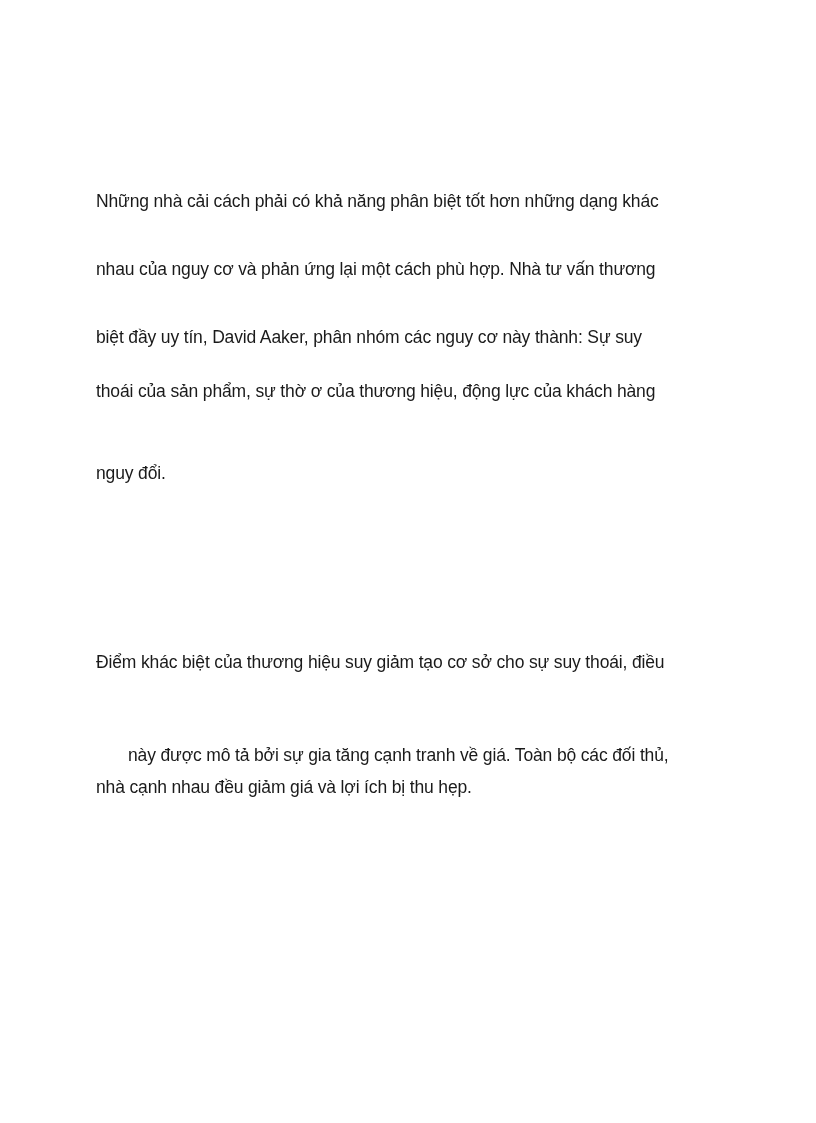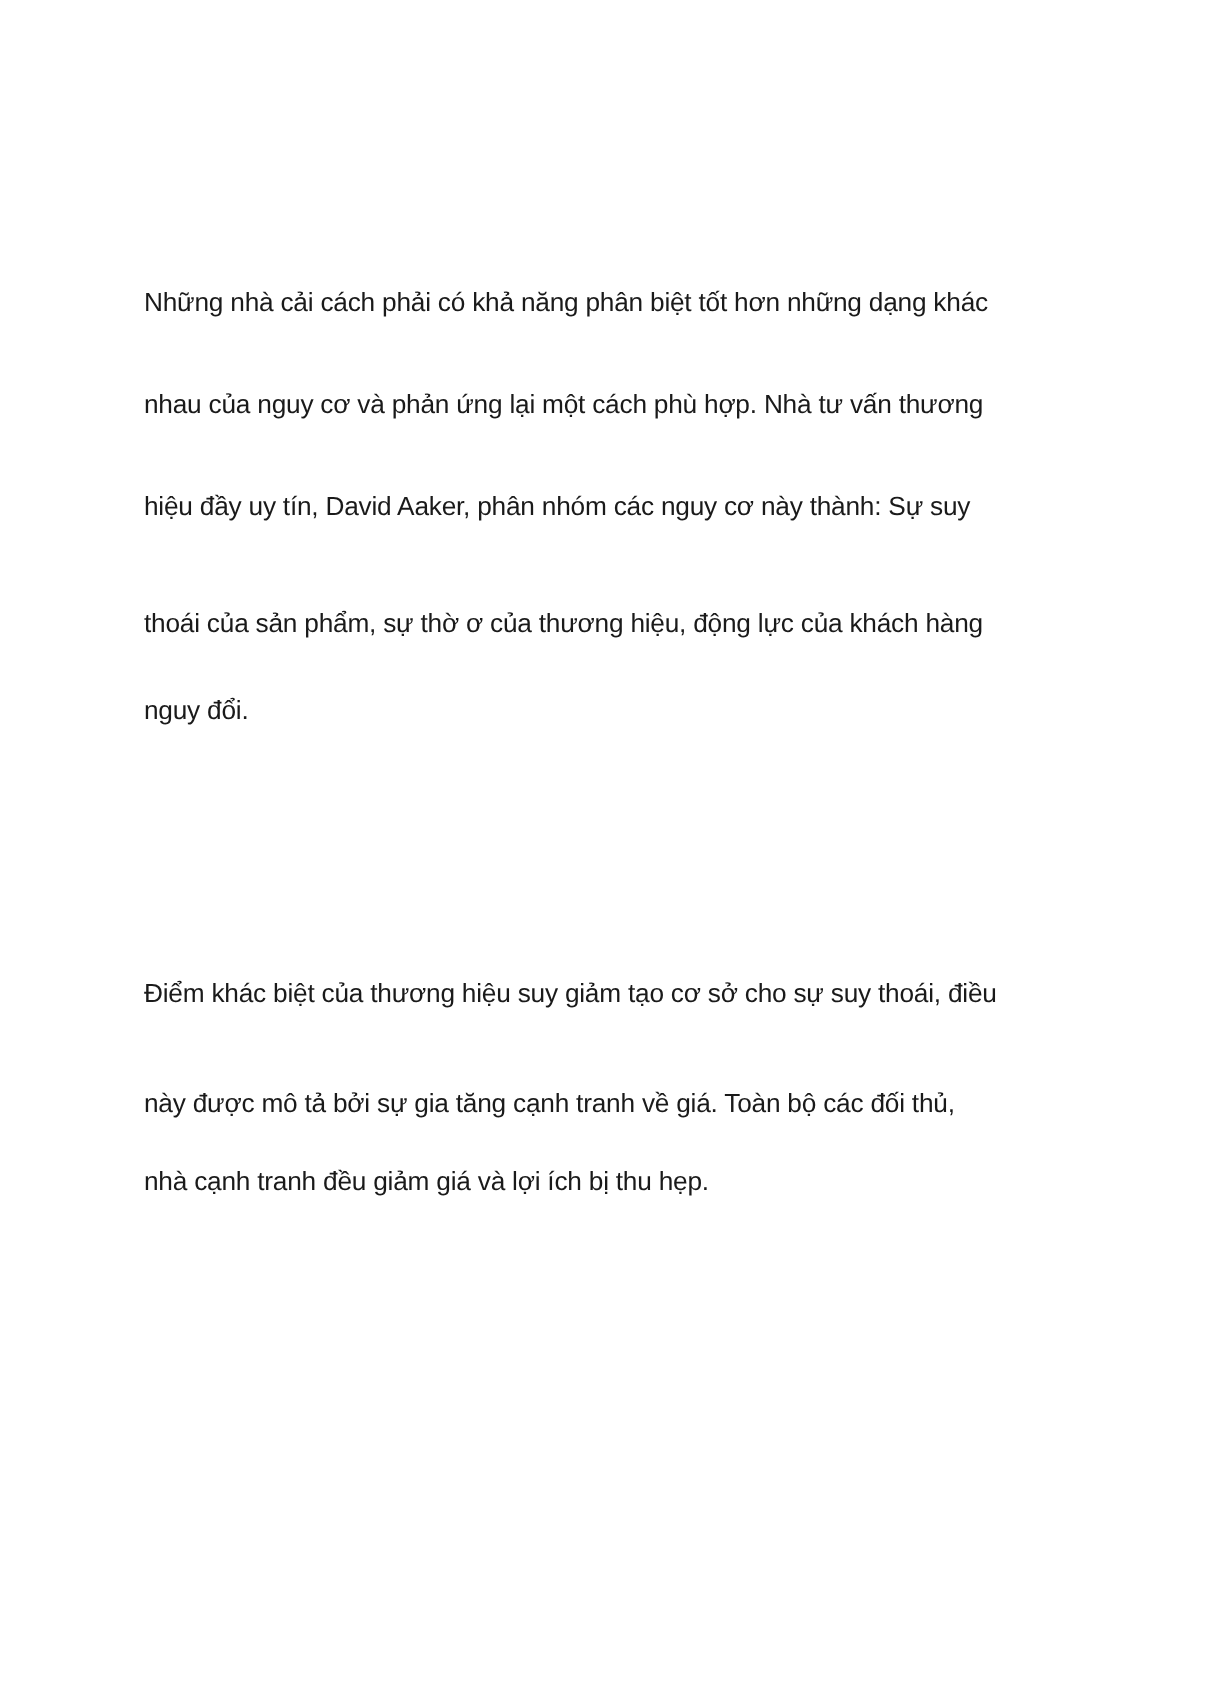--- a/index.html
+++ b/index.html
@@ -31,22 +31,22 @@
       letter-spacing: -0.15px;
     }
   </style>
 </head>
 <body>
 
 <div class="page">
   <div>
     <div class="line" style="top:190px;">Những nhà cải cách phải có khả năng phân biệt tốt hơn những dạng khác</div>
     <div class="line" style="top:258px;text-align:right;">nhau của nguy cơ và phản ứng lại một cách phù hợp. Nhà tư vấn thương</div>
-    <div class="line" style="top:326px;">hiệu đầy uy tín, David Aaker, phân nhóm các nguy cơ này thành: Sự suy</div>
-    <div class="line" style="top:404px;text-align:center;">thoái của sản phẩm, sự thờ ơ của thương hiệu, động lực của khách hàng</div>
+    <div class="line" style="top:326px;">biệt đầy uy tín, David Aaker, phân nhóm các nguy cơ này thành: Sự suy</div>
+    <div class="line" style="top:380px;text-align:center;">thoái của sản phẩm, sự thờ ơ của thương hiệu, động lực của khách hàng</div>
     <div class="line" style="top:462px;">nguy đổi.</div>
   </div>
   <div>
     <div class="line" style="top:651px;">Điểm khác biệt của thương hiệu suy giảm tạo cơ sở cho sự suy thoái, điều</div>
-    <div class="line" style="top:724px;">này được mô tả bởi sự gia tăng cạnh tranh về giá. Toàn bộ các đối thủ,</div>
-    <div class="line" style="top:776px;">nhà cạnh tranh đều giảm giá và lợi ích bị thu hẹp.</div>
+    <div class="line" style="top:744px;margin-left:32px;">này được mô tả bởi sự gia tăng cạnh tranh về giá. Toàn bộ các đối thủ,</div>
+    <div class="line" style="top:776px;">nhà cạnh nhau đều giảm giá và lợi ích bị thu hẹp.</div>
   </div>
 </div>
 
 </body></html>

